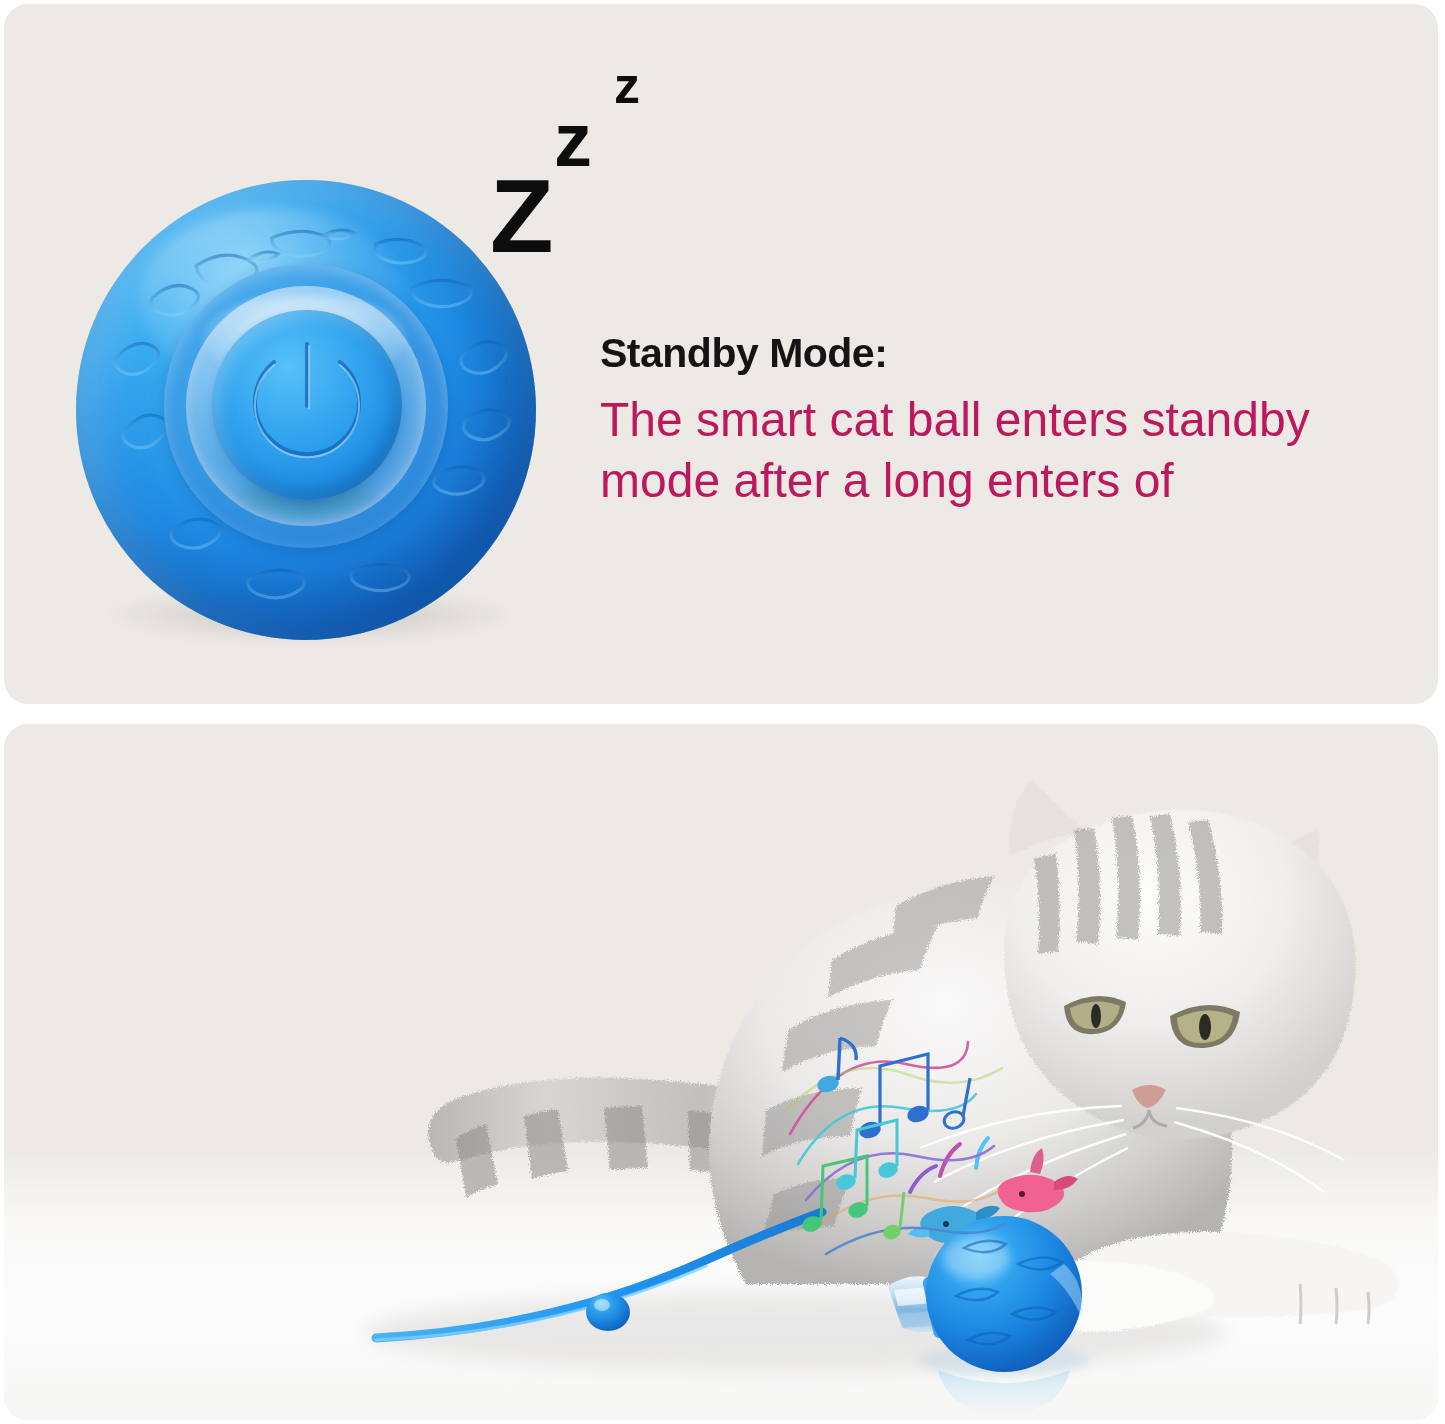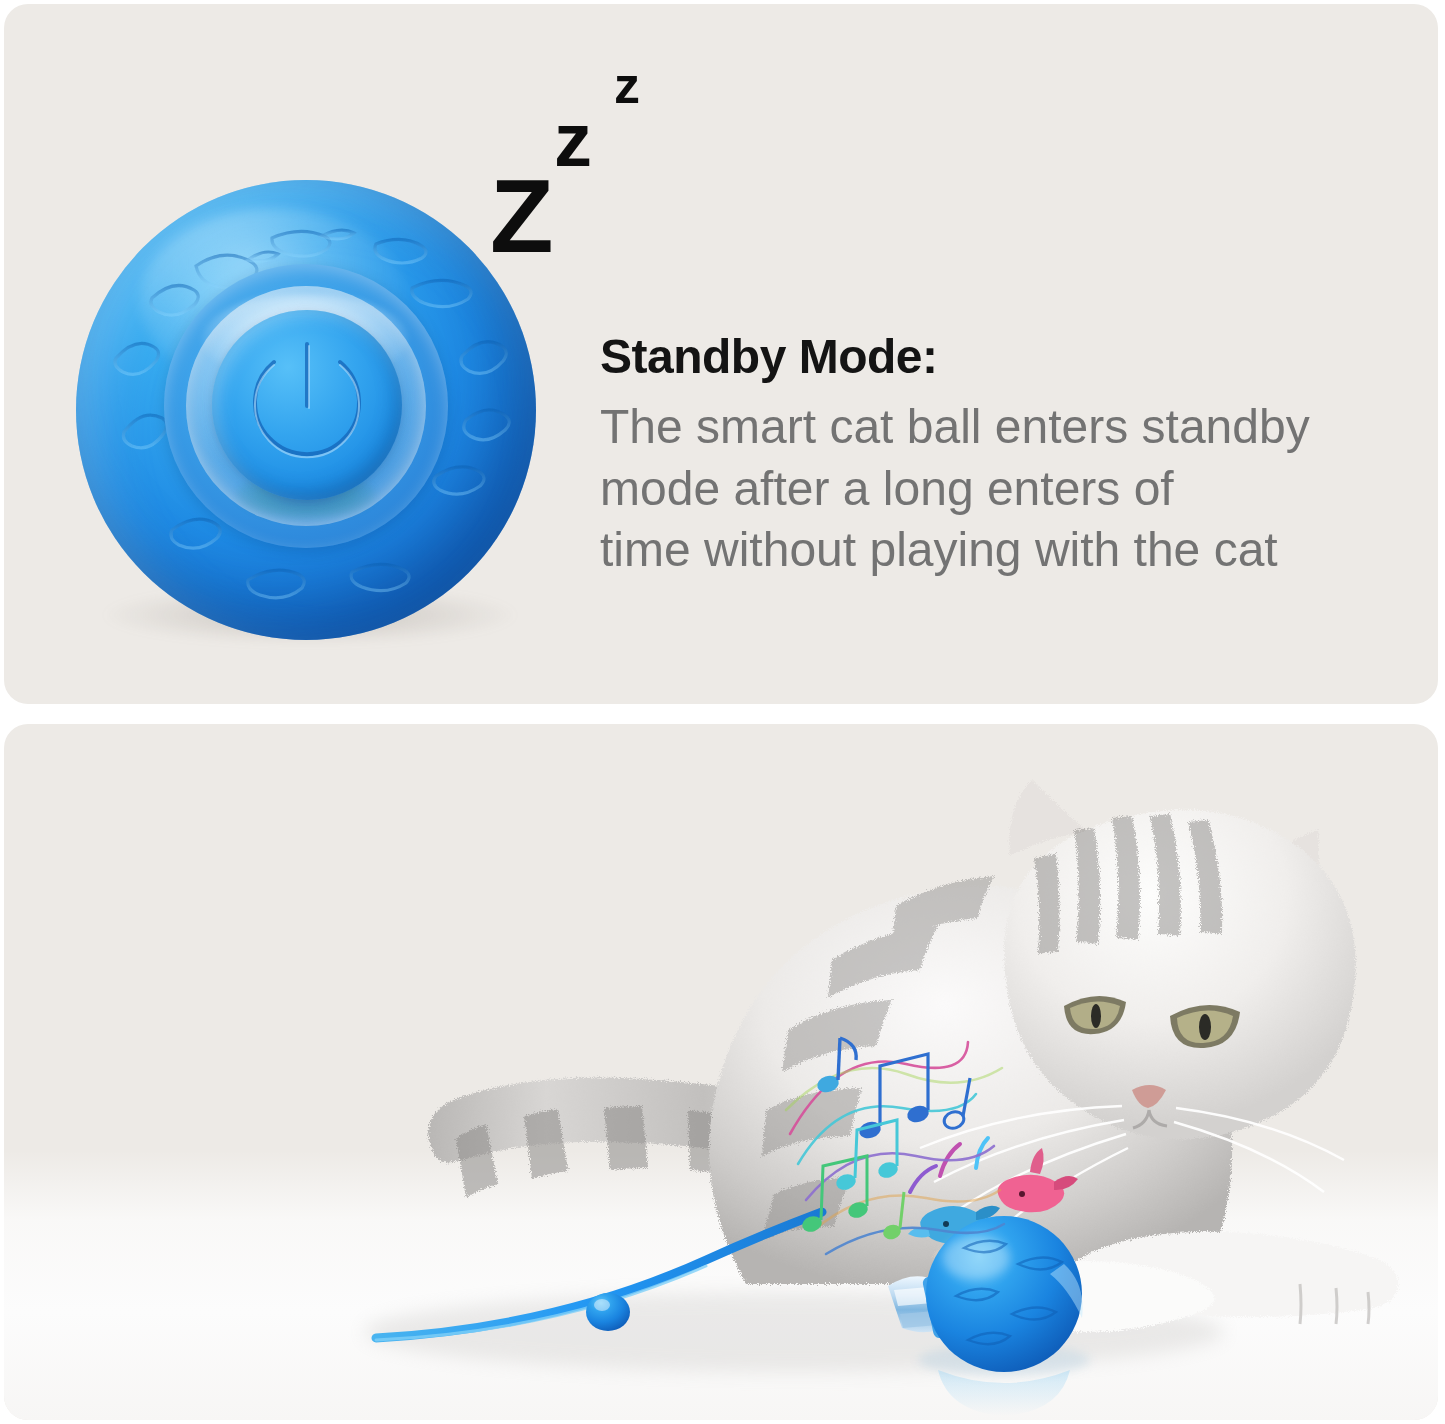--- a/index.html
+++ b/index.html
@@ -50,26 +50,26 @@
     font-family: "Liberation Sans", sans-serif;
     font-weight: bold;
     color: #141414;
     letter-spacing: -0.5px;
     line-height: 1.05;
     white-space: nowrap;
   }
   .bodytext {
     font-family: "Liberation Sans", sans-serif;
     font-weight: 400;
-    color: #737373;
+    color: #be185d;
     line-height: 1.28;
   }
 
   .standby-text { left: 596px; top: 328px; width: 790px; }
-  .standby-text .headline { font-size: 48px; }
+  .standby-text .headline { font-size: 41px; }
   .standby-text .bodytext { font-size: 48px; margin-top: 14px; }
 
   
   .zzz { position: absolute; left: 470px; top: 40px; width: 200px; height: 230px; }
   .zzz span {
     position: absolute;
     font-family: "Liberation Sans", sans-serif;
     font-weight: bold;
     color: #0d0d0d;
   }
@@ -249,21 +249,20 @@
       <span class="z1">Z</span>
       <span class="z2">z</span>
       <span class="z3">z</span>
     </div>
 
     <div class="text-block standby-text">
       <div class="headline">Standby Mode:</div>
       <div class="bodytext">
         <div>The smart cat ball enters standby</div>
         <div>mode after a long enters of</div>
-        <div>time without playing with the cat</div>
       </div>
     </div>
   </section>
 
   <section class="panel panel-motion">
 
     <div class="scene">
       <div class="floor"></div>
 
       <svg class="scene-svg" width="1434" height="696" viewBox="0 0 1434 696">

